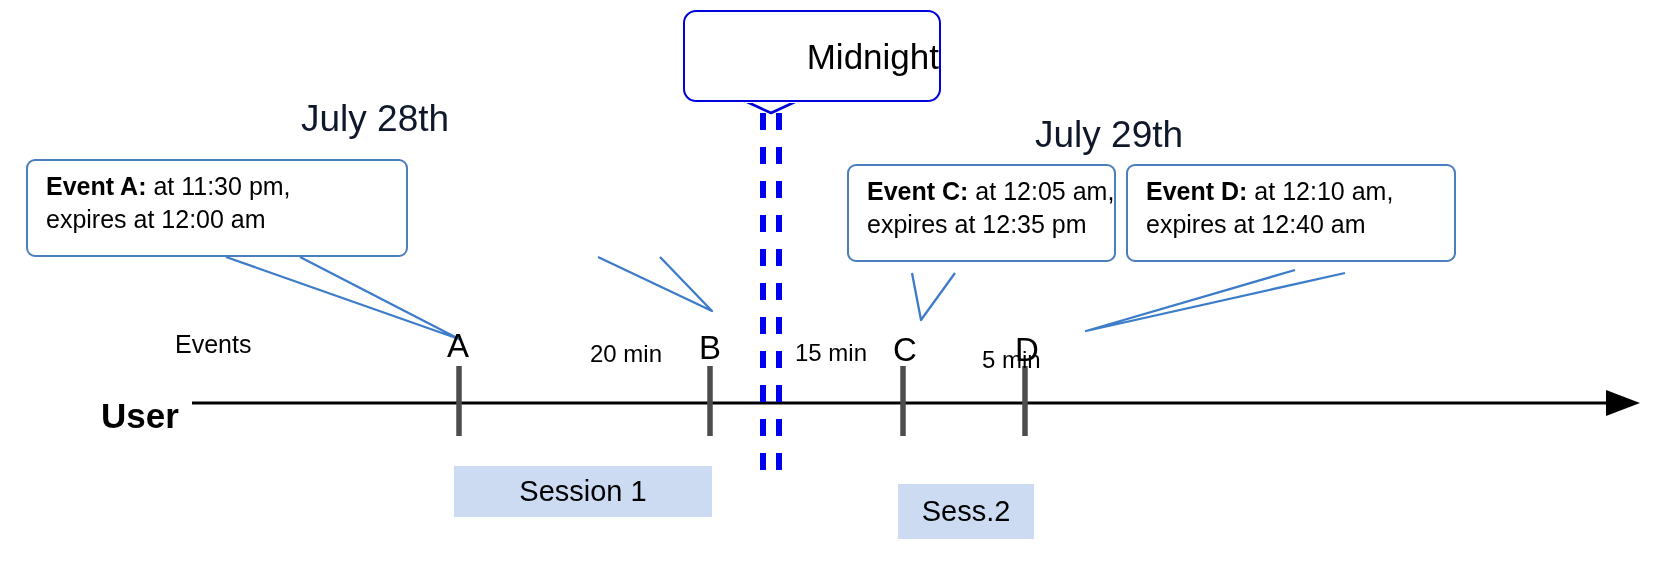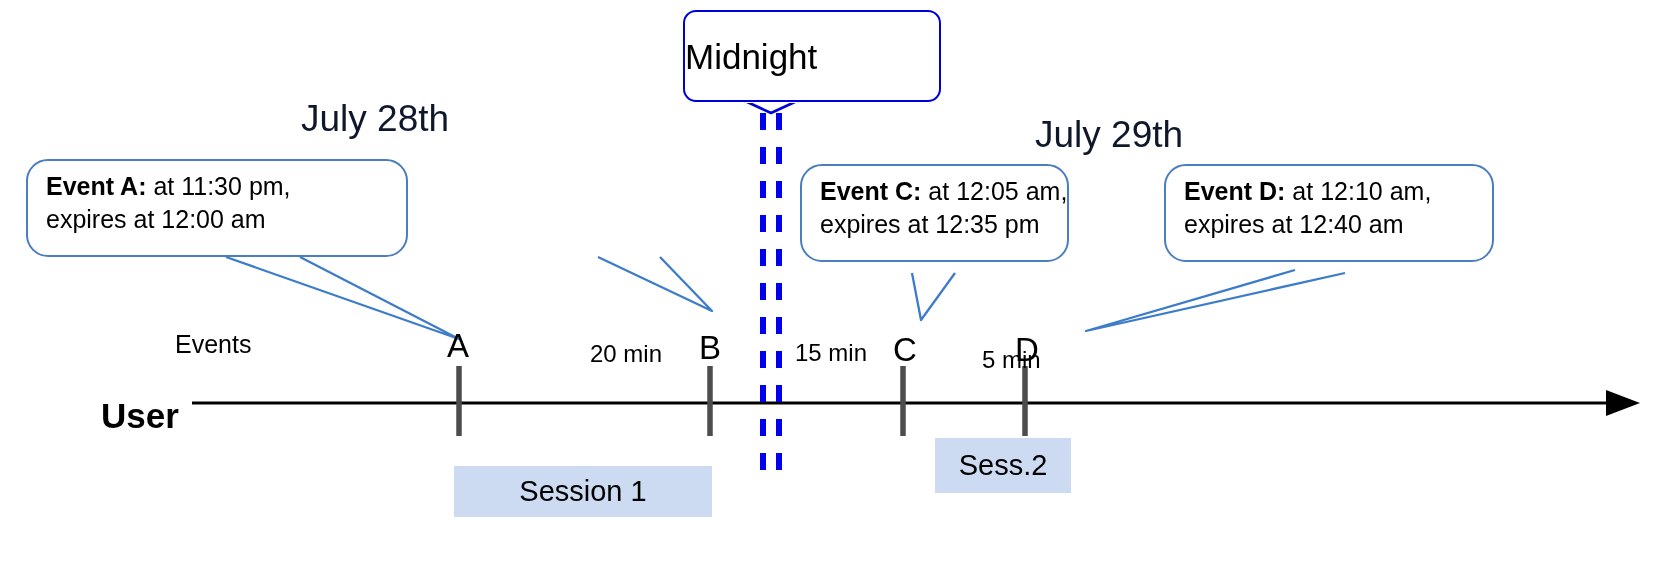--- a/index.html
+++ b/index.html
@@ -8,30 +8,30 @@
   .stage{position:absolute;left:0;top:0;width:1668px;height:578px;}
   svg.layer{position:absolute;left:0;top:0;width:1668px;height:578px;pointer-events:none;}
 
   .abs{position:absolute;}
 
   
   .date-label{font-size:37px;line-height:1;color:#0f172a;white-space:nowrap;}
 
   
   .callout{position:absolute;box-sizing:border-box;background:#ffffff;
-           border:2.2px solid #4a7ebd;border-radius:22px;
+           border:2.2px solid #4a7ebd;border-radius:9px;
            font-size:25px;line-height:1.32;color:#000;
            padding:9px 0 0 18px;}
   .callout .b{font-weight:bold;}
   .callout .ln{display:block;white-space:nowrap;}
 
   .midnight-box{position:absolute;box-sizing:border-box;background:#ffffff;
            border:2.6px solid #0000dd;border-radius:13px;
            font-size:35px;line-height:1;color:#000;
-           display:flex;align-items:center;justify-content:flex-start;}
+           display:flex;align-items:center;justify-content:flex-end;}
 
   
   .axis-title{position:absolute;font-size:35px;line-height:1;white-space:nowrap;}
   .row-label{position:absolute;font-size:25px;line-height:1;white-space:nowrap;}
   .marker-label{position:absolute;font-size:33px;line-height:1;white-space:nowrap;}
   .gap-label{position:absolute;font-size:24px;line-height:1;white-space:nowrap;}
 
   
   .session{position:absolute;box-sizing:border-box;background:#ccdbf2;
            display:flex;align-items:center;justify-content:center;
@@ -85,26 +85,26 @@
   <div class="midnight-box" style="left:683px;top:10px;width:258px;height:92px;">
     <span>Midnight</span>
   </div>
 
   <div class="callout" style="left:26px;top:159px;width:382px;height:98px;">
     <span class="ln"><b class="b">Event A:</b><span> at 11:30 pm,</span></span>
     <span class="ln">expires at 12:00 am</span>
   </div>
 
 
-  <div class="callout" style="left:800px;top:164px;width:269px;height:98px;">
+  <div class="callout" style="left:847px;top:164px;width:269px;height:98px;">
     <span class="ln"><b class="b">Event C:</b><span> at 12:05 am,</span></span>
     <span class="ln">expires at 12:35 pm</span>
   </div>
 
-  <div class="callout" style="left:1164px;top:164px;width:330px;height:98px;">
+  <div class="callout" style="left:1126px;top:164px;width:330px;height:98px;">
     <span class="ln"><b class="b">Event D:</b><span>  at 12:10 am,</span></span>
     <span class="ln">expires at 12:40 am</span>
   </div>
 
   <div class="row-label" style="left:175px;top:332px;">Events</div>
 
   <div class="axis-title" style="left:101px;top:398px;font-weight:bold;">User</div>
 
   <div class="marker-label" style="left:447px;top:329px;">A</div>
   <div class="marker-label" style="left:699px;top:331px;">B</div>
@@ -112,17 +112,17 @@
   <div class="marker-label" style="left:1015px;top:333px;">D</div>
 
   <div class="gap-label" style="left:590px;top:342px;">20 min</div>
   <div class="gap-label" style="left:795px;top:341px;">15 min</div>
   <div class="gap-label" style="left:940px;top:348px;margin-left:42px;">5 min</div>
 
   <div class="session" style="left:454px;top:466px;width:258px;height:51px;">
     <span>Session 1</span>
   </div>
 
-  <div class="session" style="left:898px;top:438px;width:136px;height:55px;margin-left:37px;">
+  <div class="session" style="left:898px;top:484px;width:136px;height:55px;">
     <span>Sess.2</span>
   </div>
 
 </div>
 
 </body></html>

